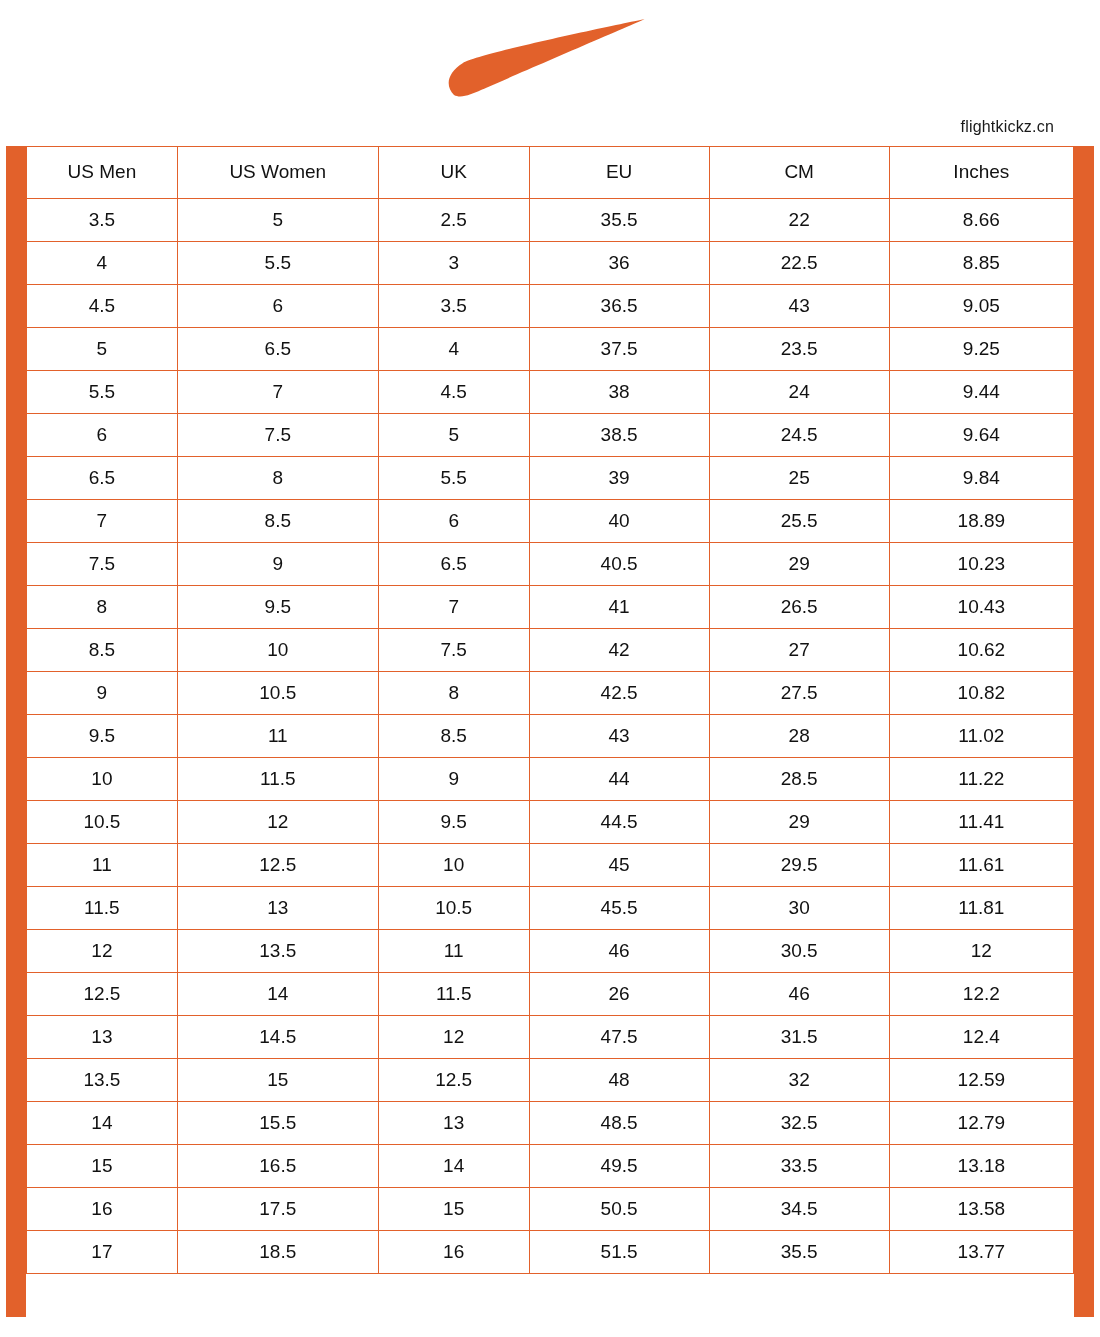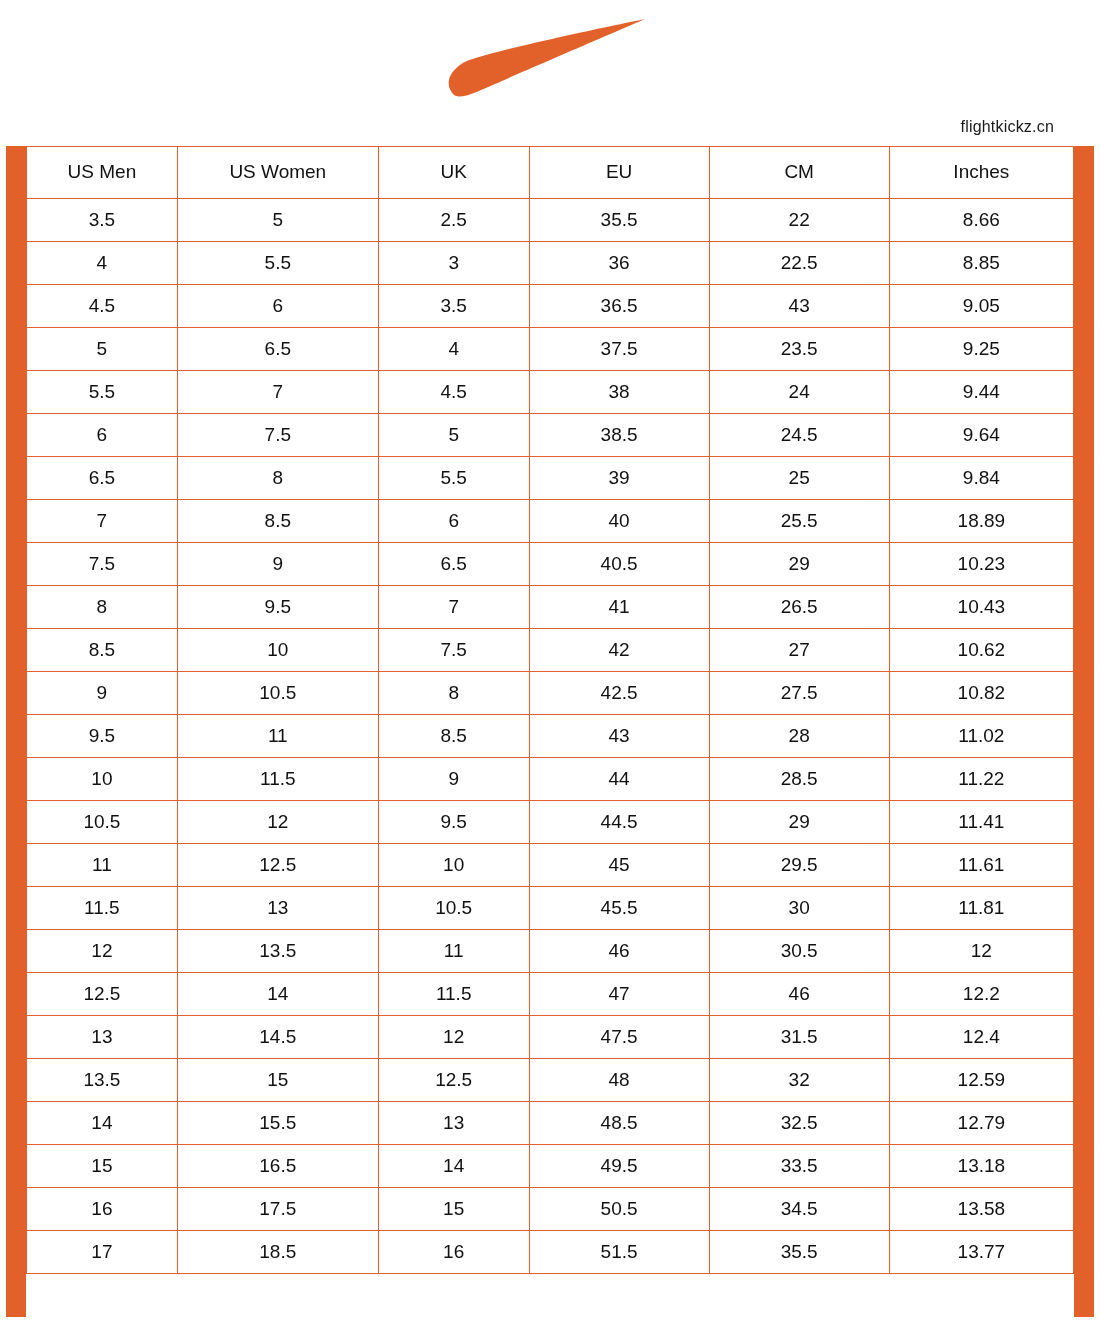--- a/index.html
+++ b/index.html
@@ -259,21 +259,21 @@
           <td>13.5</td>
           <td>11</td>
           <td>46</td>
           <td>30.5</td>
           <td>12</td>
         </tr>
         <tr>
           <td>12.5</td>
           <td>14</td>
           <td>11.5</td>
-          <td>47</td>
+          <td>26</td>
           <td>46</td>
           <td>12.2</td>
         </tr>
         <tr>
           <td>13</td>
           <td>14.5</td>
           <td>12</td>
           <td>47.5</td>
           <td>31.5</td>
           <td>12.4</td>

